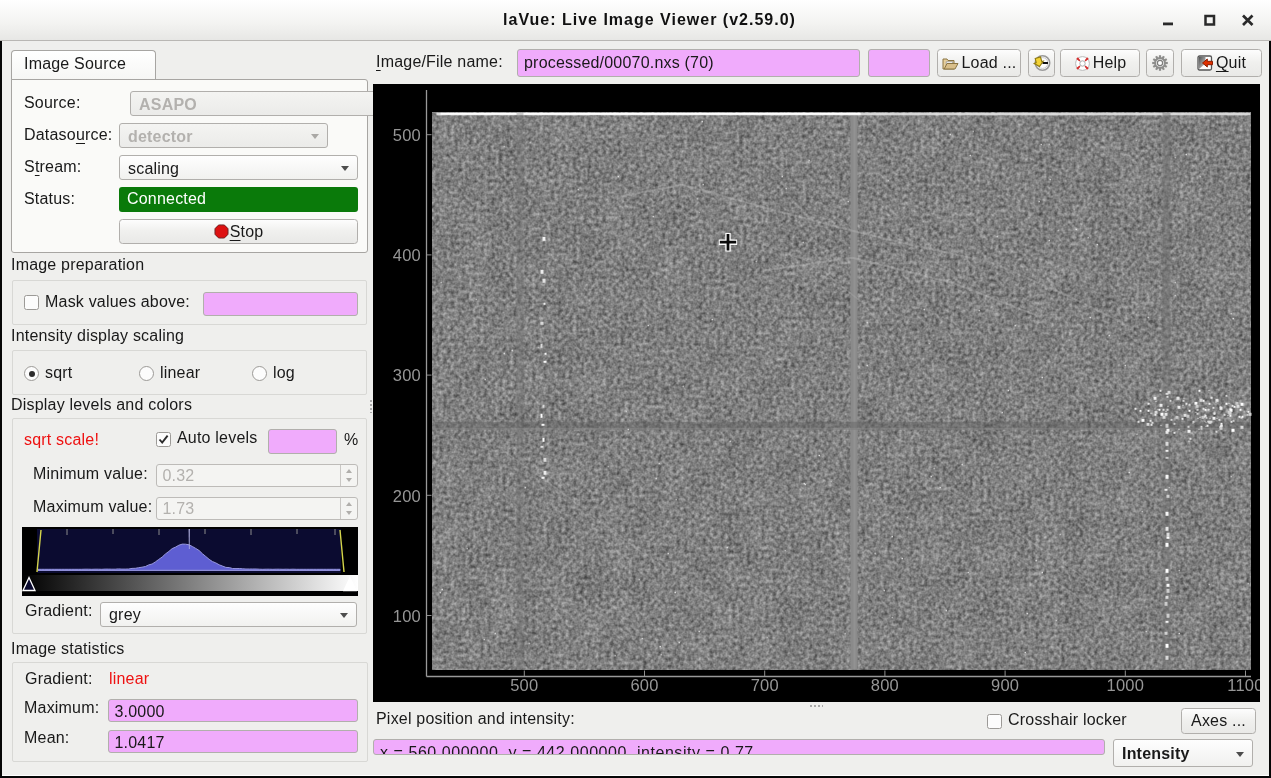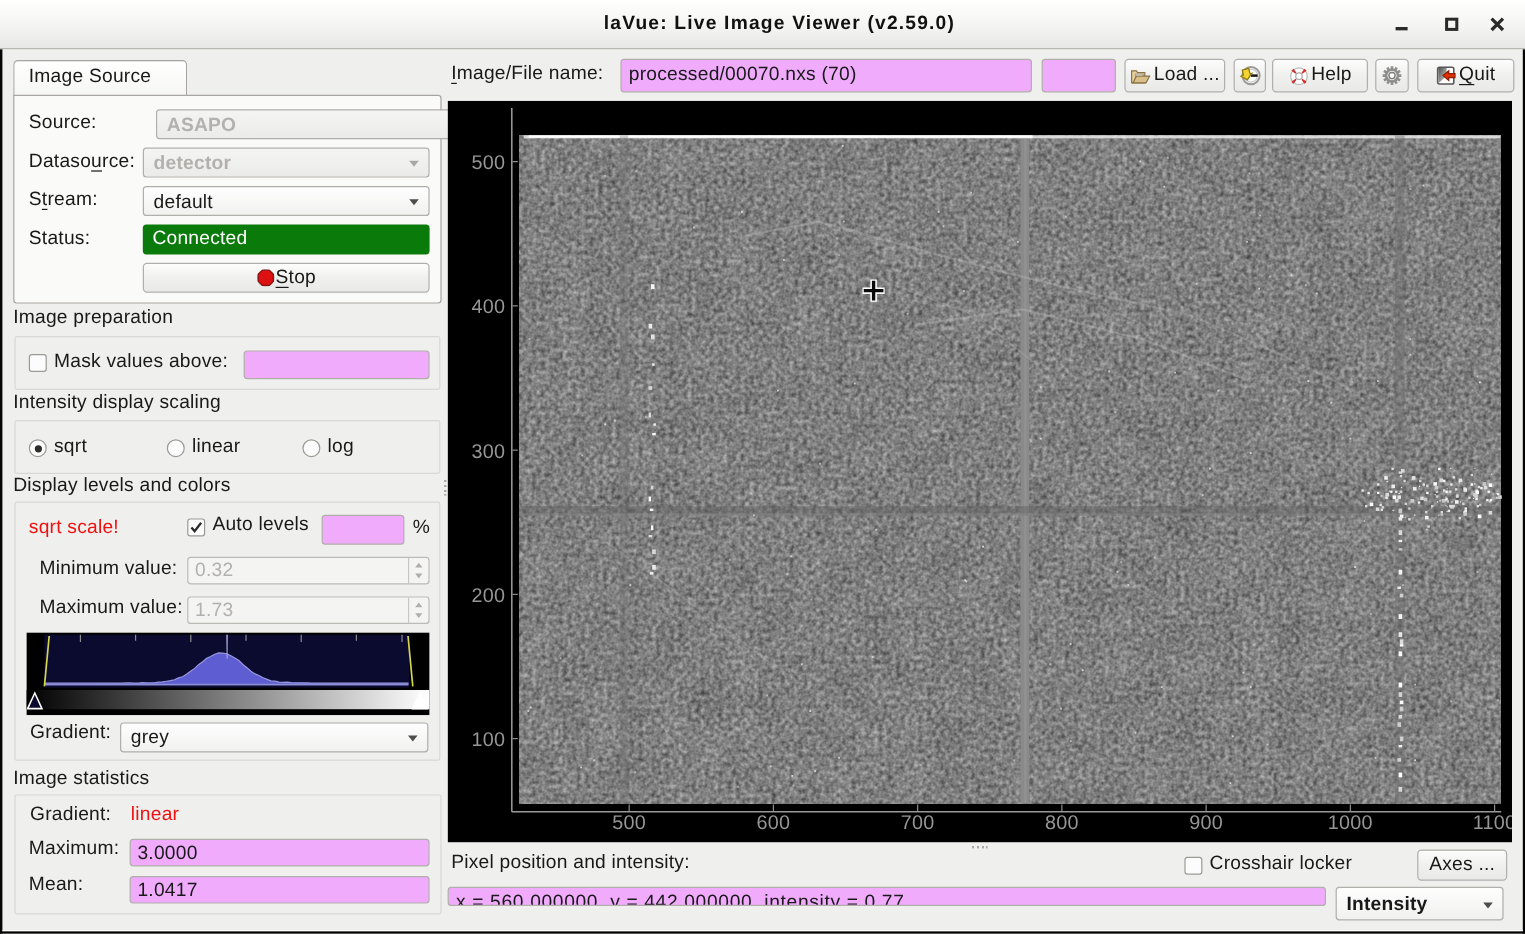--- a/index.html
+++ b/index.html
@@ -51,28 +51,28 @@
   <div class="lab" style="left:24px; top:55px;">Image Source</div>
   <div style="position:absolute; left:11px; top:79px; width:357px; height:174px; background:#fafaf8; border:1px solid #a7a5a2; border-radius:0 3px 3px 3px;"></div>
 
   <div class="lab" style="left:24px; top:94px;">Source:</div>
   <div class="combo dis" style="left:119px; top:91px; width:280px; height:25px;margin-left:11px;">
     <span class="t">ASAPO</span>
     <span class="ar"></span>
   </div>
 
   <div class="lab" style="left:24px; top:126px;">Dataso<u>u</u>rce:</div>
-  <div class="combo dis" style="left:119px; top:123px; width:239px; height:25px;">
+  <div class="combo dis" style="left:119px; top:123px; width:209px; height:25px;">
     <span class="t">detector</span>
     <span class="ar"></span>
   </div>
 
   <div class="lab" style="left:24px; top:158px;">S<u>t</u>ream:</div>
   <div class="combo" style="left:119px; top:155px; width:239px; height:25px;">
-    <span class="t">default</span>
+    <span class="t">scaling</span>
     <span class="ar"></span>
   </div>
 
   <div class="lab" style="left:24px; top:190px;">Status:</div>
   <div style="position:absolute; left:119px; top:187px; width:239px; height:25px; background:#0a7a0a; border-radius:3px; color:#fff; padding:2px 8px; line-height:19px;">Connected</div>
 
   <div class="btn" style="left:119px; top:219px; width:239px; height:25px;">
     <svg width="15" height="15" viewBox="0 0 15 15" style="margin-right:1px;">
       <circle cx="7.5" cy="7.5" r="7" fill="none" stroke="#aaa" stroke-width="1"></circle>
       <polygon points="4.6,1.2 10.4,1.2 13.8,4.6 13.8,10.4 10.4,13.8 4.6,13.8 1.2,10.4 1.2,4.6" fill="#dd1111" stroke="#8e0e0e" stroke-width="1"></polygon>

